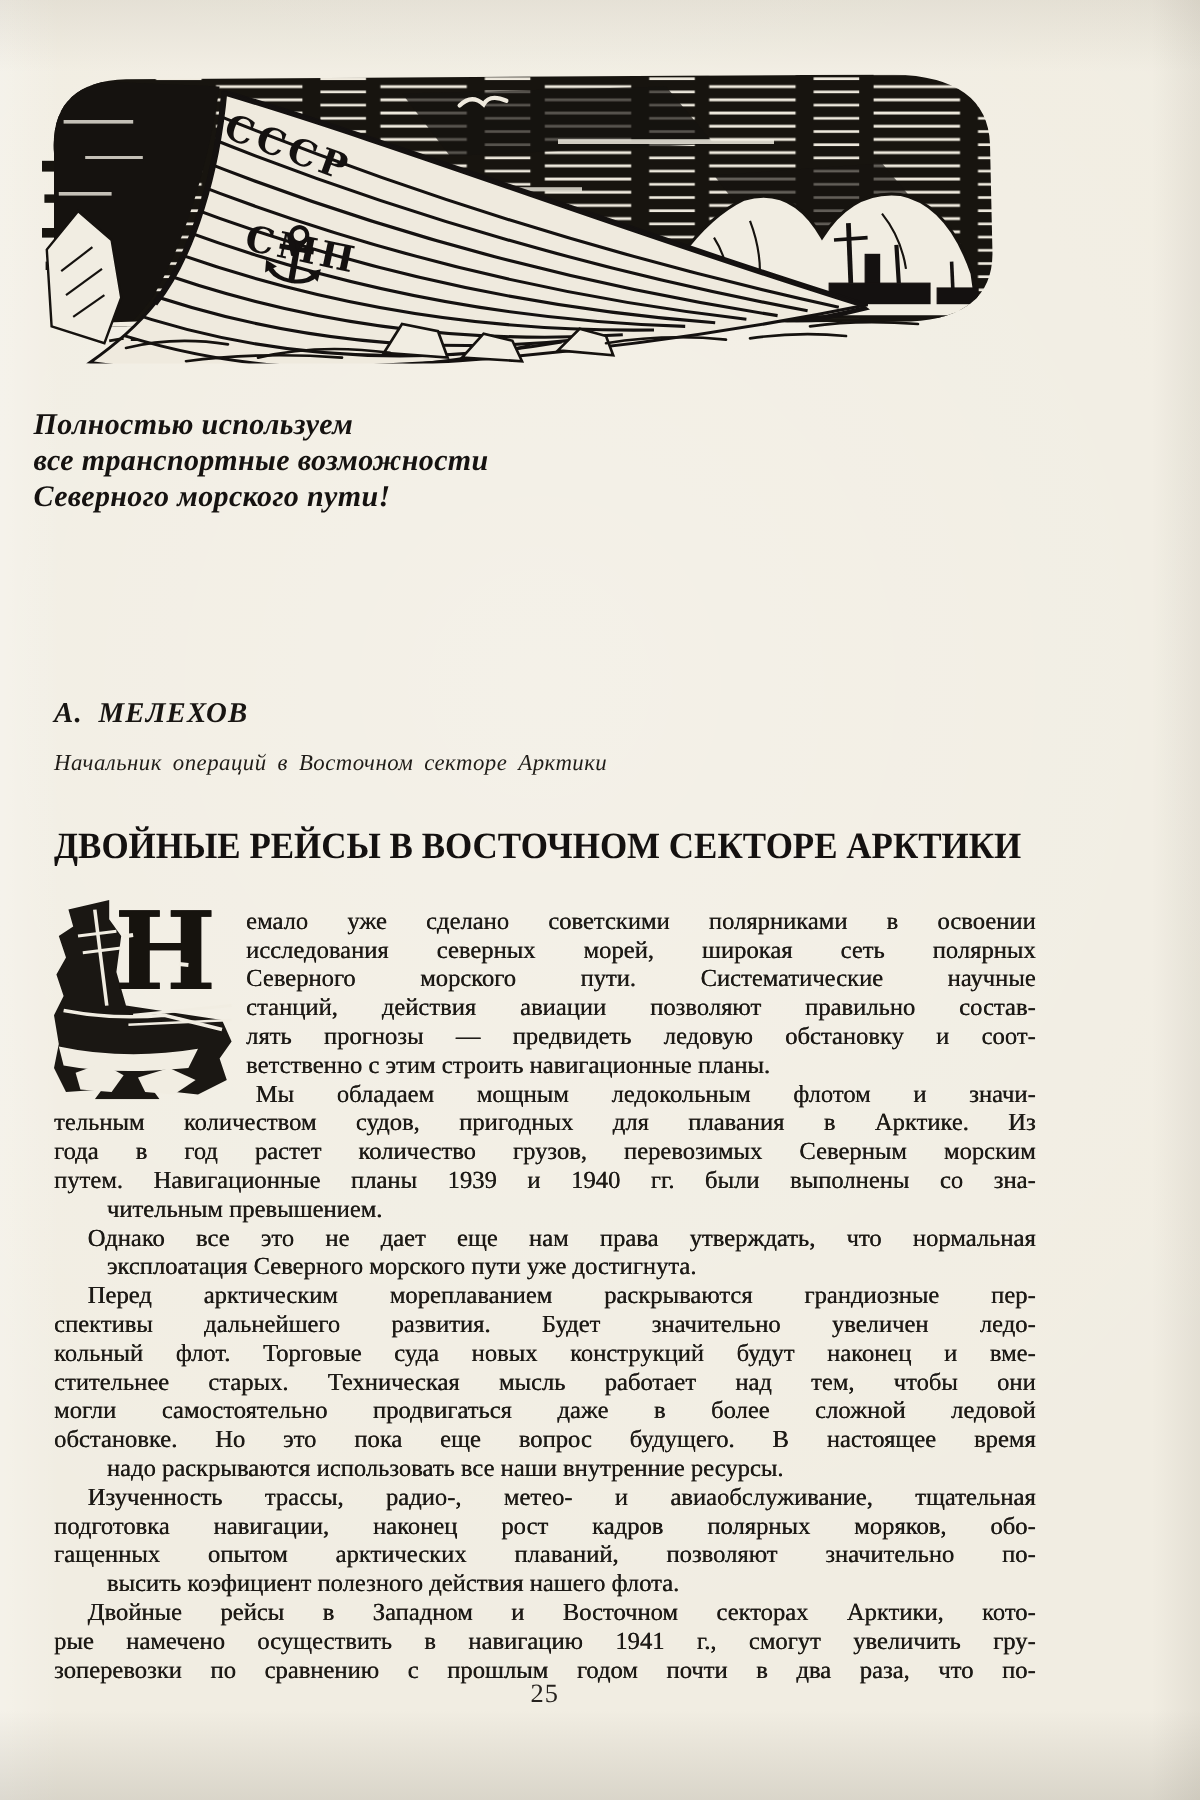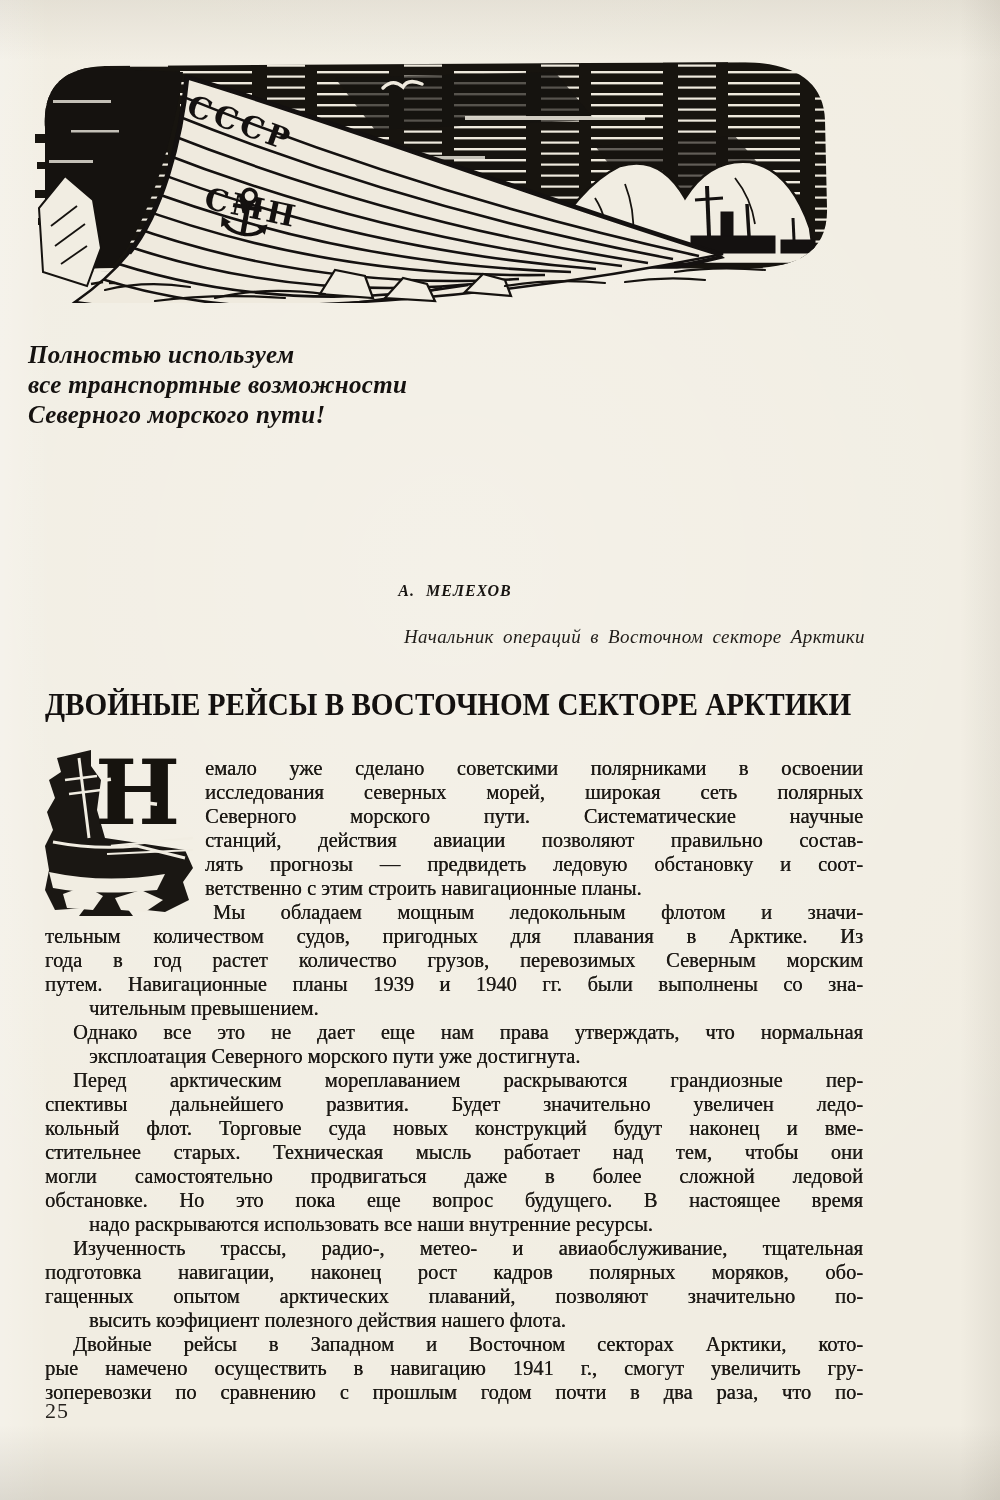--- a/index.html
+++ b/index.html
@@ -13,43 +13,43 @@
     font-family:"Liberation Serif","DejaVu Serif",serif;
     color:#1b1816;
   }
   .illustration{position:absolute; left:35px; top:58px; width:800px; height:245px;}
   .slogan{
     position:absolute; left:28px; top:340px; width:470px;
     font-style:italic; font-weight:bold; font-size:25px; line-height:30px;
     letter-spacing:0.3px; color:#151210;
   }
   .byline-author{
-    position:absolute; left:45px; top:582px; width:820px; text-align:center;
-    font-weight:bold; font-style:italic; font-size:16px; letter-spacing:1px; word-spacing:6px;
+    position:absolute; left:45px; top:582px; width:820px; 
+    font-weight:bold; font-style:italic; font-size:24px; letter-spacing:1px; word-spacing:6px;
     color:#181512;
   }
   .byline-role{
-    position:absolute; left:45px; top:626px; width:820px; text-align:right;
+    position:absolute; left:45px; top:626px; width:820px; text-align:left;
     font-style:italic; font-size:19px; letter-spacing:0.4px; word-spacing:4px; color:#201d19;
   }
   .title{
     position:absolute; left:45px; top:687px; width:830px;
     font-weight:bold; font-size:31px; white-space:nowrap; letter-spacing:0;
     transform:scaleX(0.94); transform-origin:left center; color:#141110;
   }
   .bodytext{
     position:absolute; left:45px; top:756px; width:818px;
     font-size:20.5px; line-height:24px; color:#1d1a16;
     text-shadow:0.3px 0 0 currentColor;
   }
   .ln{text-align:justify; text-align-last:justify;}
   .ln.last{text-align-last:left;margin-left:44px;}
   .dropcap-fig{float:left; width:150px; height:166px; margin:-6px 10px 0 0;}
   .pageno{
-    position:absolute; left:45px; top:1398px; width:818px; 
+    position:absolute; left:45px; top:1398px; width:818px; text-align:center;
     font-size:22px; color:#26221e; letter-spacing:1px;
   }
 </style>
 </head>
 <body>
 
 <div class="page">
 
   <div class="illustration">
     <svg width="800" height="245" viewBox="0 0 800 245">

